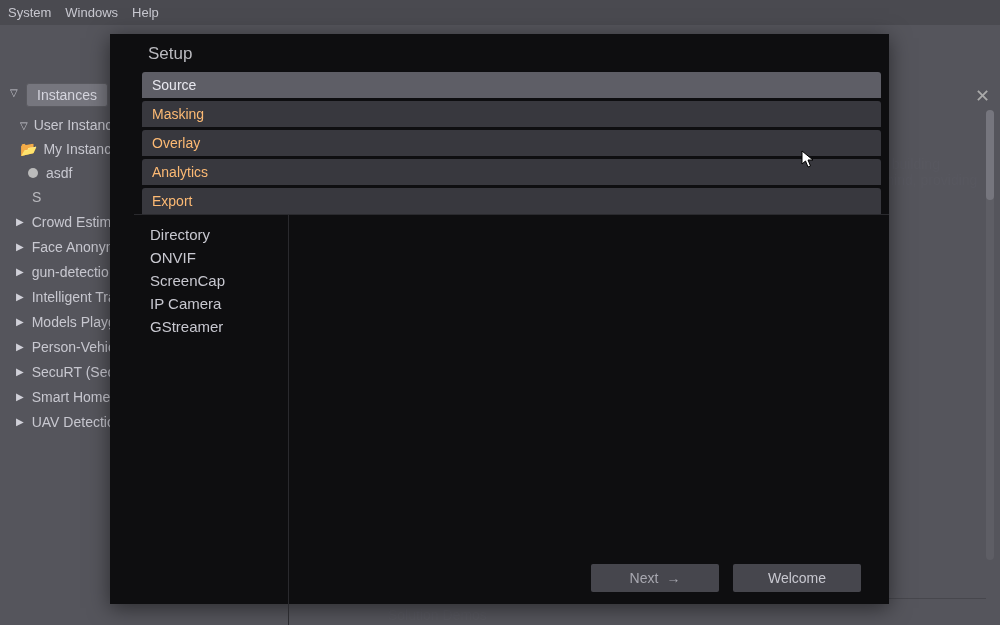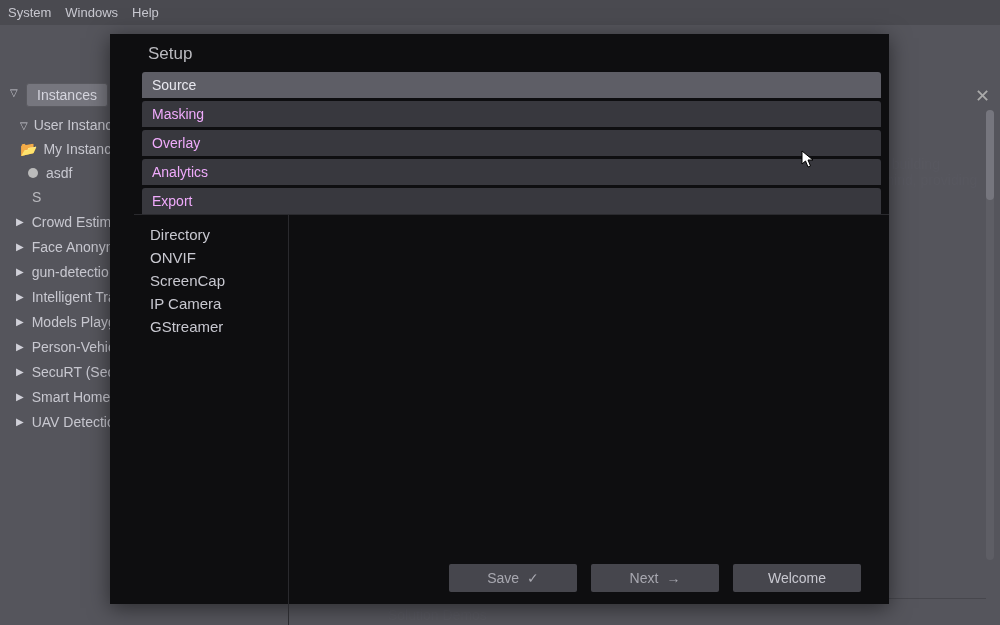--- a/index.html
+++ b/index.html
@@ -163,21 +163,21 @@
     .tabs {
       display: flex;
       gap: 3px;
       padding: 0 8px;
       border-bottom: 1px solid #2a2a2e;
       flex-direction: column;
     }
     .tab {
       padding: 5px 10px;
       font-size: 14px;
-      color: #f0abfc;
+      color: #fdba74;
       background: #38383e;
       border-radius: 3px 3px 0 0;
       cursor: pointer;
     }
     .tab.active {
       background: #5e5e66;
       color: #e8e8ef;
     }
     .modal-body {
       display: flex;
@@ -349,24 +349,20 @@
       <div class="source-item">Directory</div>
       <div class="source-item">ONVIF</div>
       <div class="source-item">ScreenCap</div>
       <div class="source-item">IP Camera</div>
       <div class="source-item">GStreamer</div>
     </div>
     <div class="modal-right"></div>
   </div>
   <div class="modal-footer">
     <button class="btn">
-      <span>Save</span>
-      <span>✓</span>
-    </button>
-    <button class="btn">
       <span>Next</span>
       <span>→</span>
     </button>
     <button class="btn cancel">
       <span>Welcome</span>
     </button>
   </div>
 </div>
 
 <svg class="cursor" width="16" height="20" viewBox="0 0 16 20">

